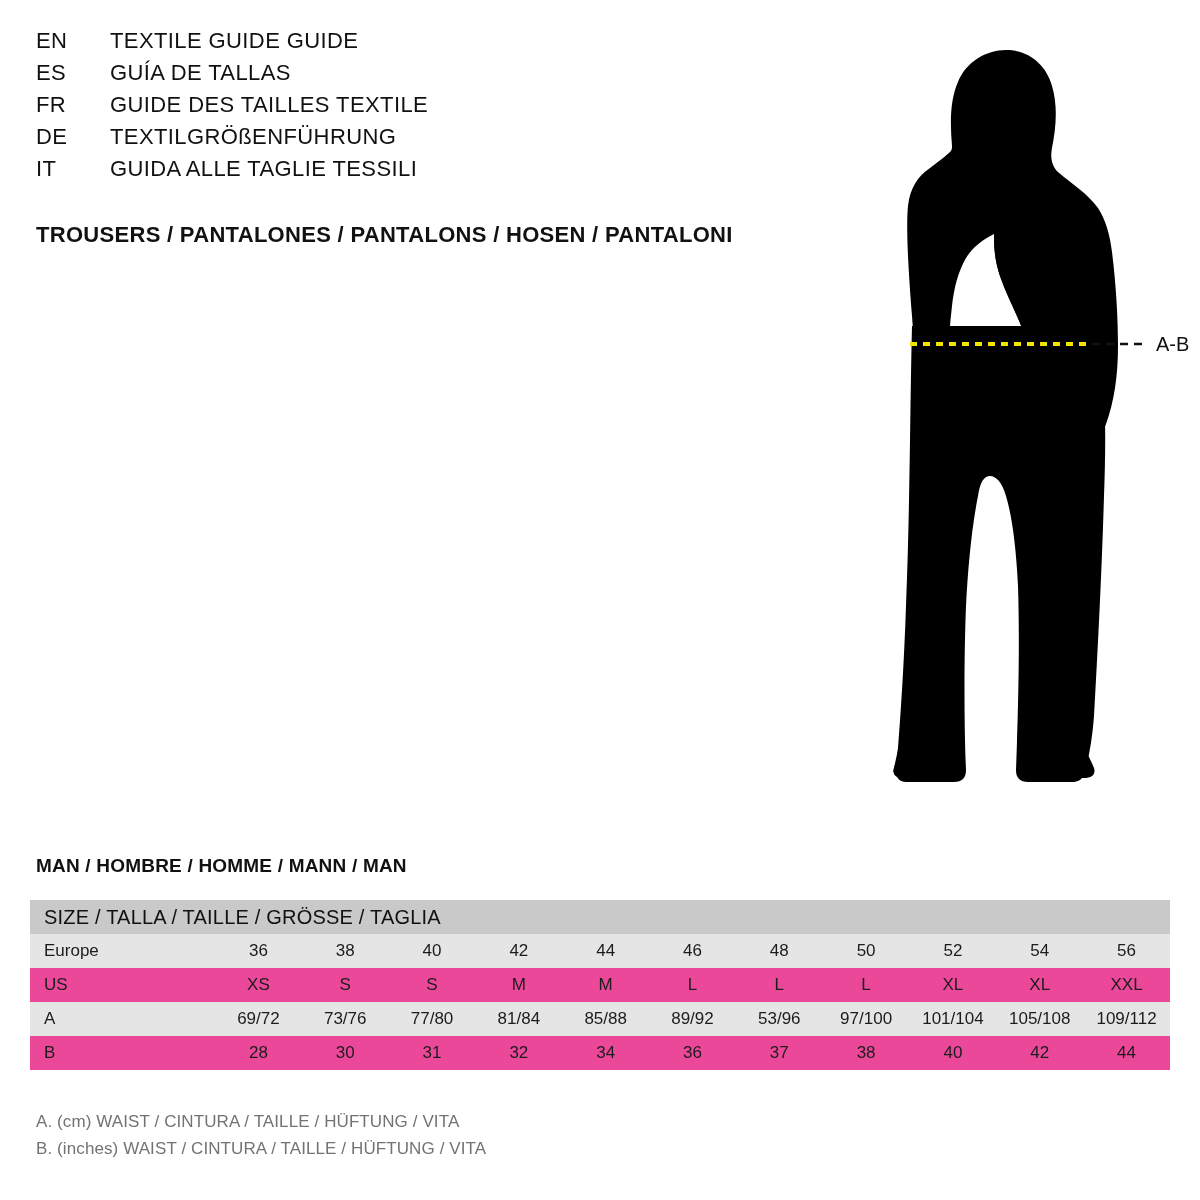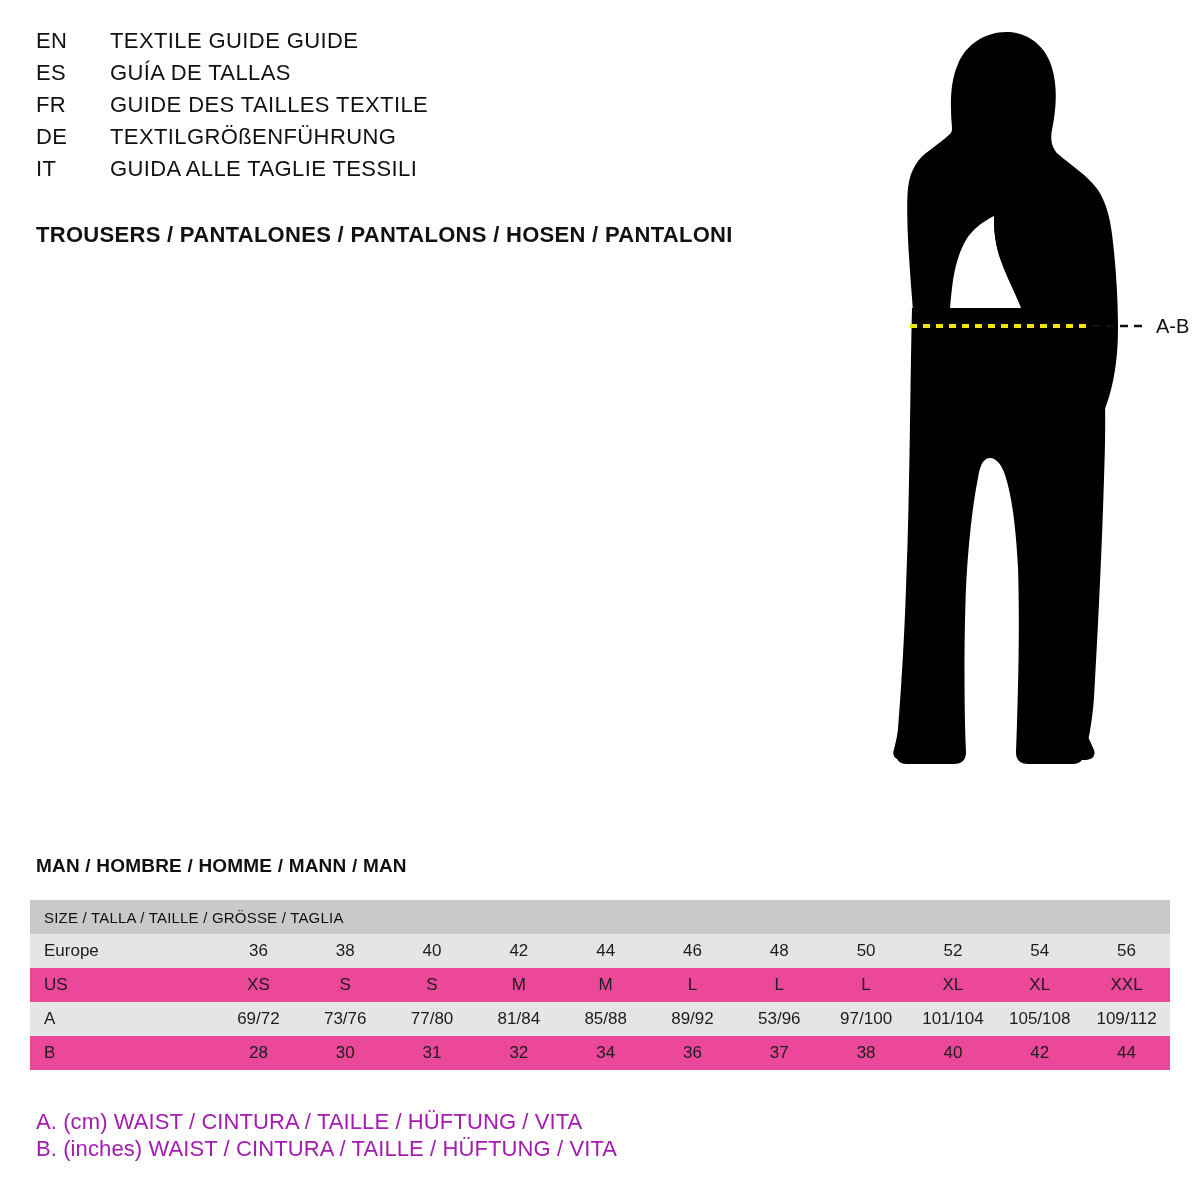--- a/index.html
+++ b/index.html
@@ -46,21 +46,21 @@
     font-size: 22px;
     font-weight: bold;
     letter-spacing: .3px;
     color: #111;
   }
 
   
   .figure-area {
     position: absolute;
     left: 800px;
-    top: 8px;
+    top: 26px;
     width: 400px;
     height: 800px;
   }
   .figure-area svg { display: block; }
 
   
   .section-caption {
     position: absolute;
     left: 36px;
     top: 855px;
@@ -84,42 +84,42 @@
     padding: 0;
     height: 34px;
     text-align: center;
     font-weight: normal;
     color: #1c1c1c;
   }
   .size-table th.header-cell {
     background: #c9c9c9;
     text-align: left;
     padding-left: 14px;
-    font-size: 15px;
+    font-size: 20px;
     letter-spacing: .2px;
     color: #111;
   }
   .size-table td.row-label {
     text-align: left;
     padding-left: 14px;
   }
   .row-light td { background: #e5e5e5; }
   .row-shade td { background: #ec4899; }
 
   
   .footnotes {
     position: absolute;
     left: 36px;
     top: 1108px;
   }
   .footnote {
-    font-size: 22px;
+    font-size: 17px;
     line-height: 27px;
     letter-spacing: .1px;
-    color: #a21caf;
+    color: #737373;
   }
 </style>
 </head>
 <body>
 
 <div class="lang-block">
   <div class="lang-row">
     <span class="lang-code">EN</span>
     <span class="lang-text">TEXTILE GUIDE GUIDE</span>
   </div>

